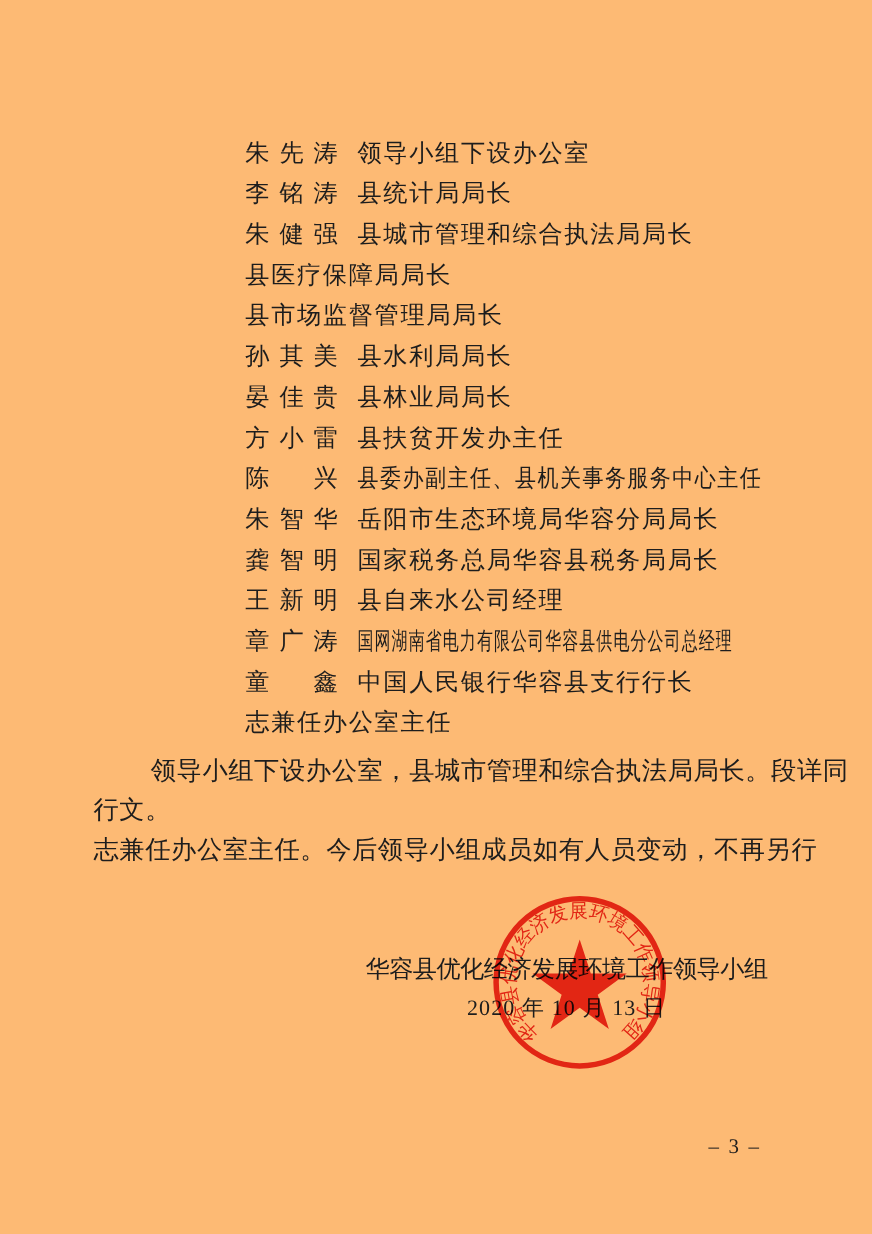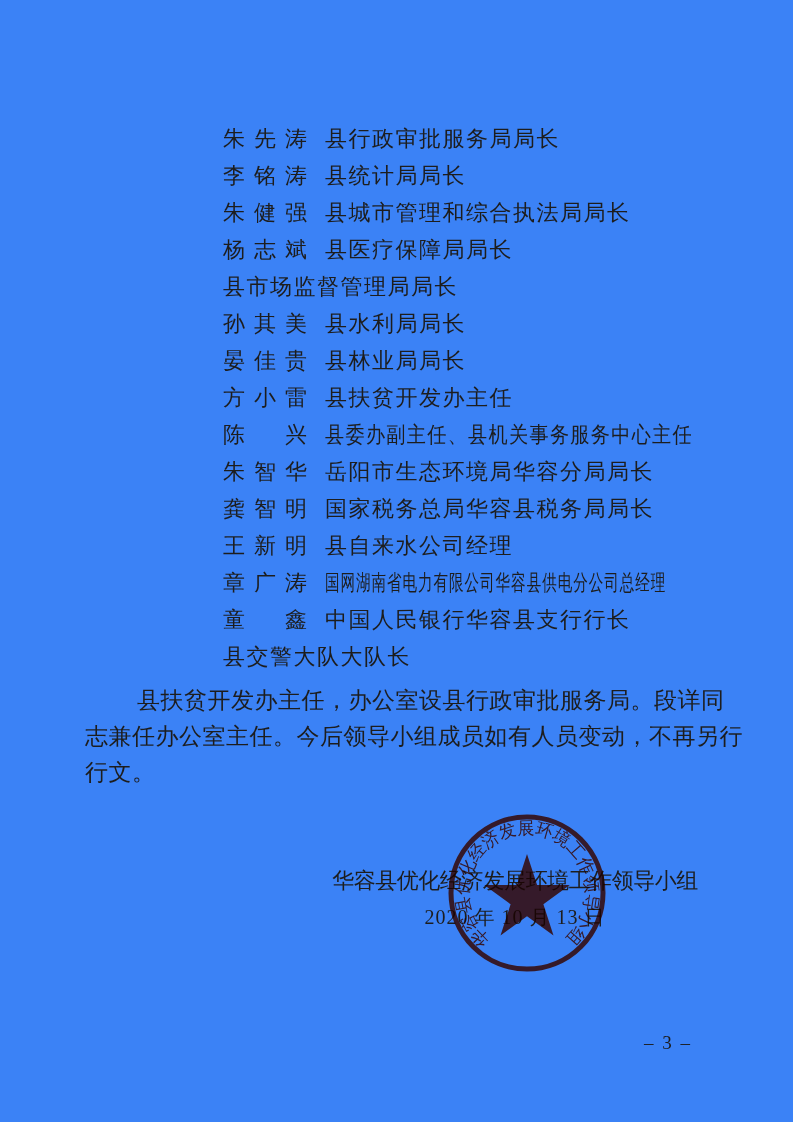--- a/index.html
+++ b/index.html
@@ -59,37 +59,36 @@
   }
   
   .page-number{
     position:absolute;left:644px;top:1032px;
     font-size:19px;letter-spacing:2px;white-space:nowrap;
   }
 </style>
 </head>
 <body>
 
-<div class="page" style="color: rgb(29, 29, 29); background: #3b82f6;">
+<div class="page" style="color: rgb(29, 29, 29); background: #fdba74;">
 
   <div class="member-list">
       <div class="member-row">
         <span class="member-name">朱先涛</span>
-        <span class="member-title">县行政审批服务局局长</span>
+        <span class="member-title">领导小组下设办公室</span>
       </div>
       <div class="member-row">
         <span class="member-name">李铭涛</span>
         <span class="member-title">县统计局局长</span>
       </div>
       <div class="member-row">
         <span class="member-name">朱健强</span>
         <span class="member-title">县城市管理和综合执法局局长</span>
       </div>
       <div class="member-row">
-        <span class="member-name">杨志斌</span>
         <span class="member-title">县医疗保障局局长</span>
       </div>
       <div class="member-row">
         <span class="member-title">县市场监督管理局局长</span>
       </div>
       <div class="member-row">
         <span class="member-name">孙其美</span>
         <span class="member-title">县水利局局长</span>
       </div>
       <div class="member-row">
@@ -118,28 +117,28 @@
       </div>
       <div class="member-row">
         <span class="member-name">章广涛</span>
         <span class="member-title" style="transform: scaleX(0.66);">国网湖南省电力有限公司华容县供电分公司总经理</span>
       </div>
       <div class="member-row">
         <span class="member-name">童　鑫</span>
         <span class="member-title">中国人民银行华容县支行行长</span>
       </div>
       <div class="member-row">
-        <span class="member-title">县交警大队大队长</span>
+        <span class="member-title">志兼任办公室主任</span>
       </div>
     </div>
 
   <div class="paragraph">
-      <div class="paragraph-line">县扶贫开发办主任，办公室设县行政审批服务局。段详同</div>
+      <div class="paragraph-line">领导小组下设办公室，县城市管理和综合执法局局长。段详同</div>
+      <div class="paragraph-line">行文。</div>
       <div class="paragraph-line">志兼任办公室主任。今后领导小组成员如有人员变动，不再另行</div>
-      <div class="paragraph-line">行文。</div>
     </div>
 
   <div class="signature">
     <div class="sig-org">华容县优化经济发展环境工作领导小组</div>
     <div class="sig-date">2020 年 10 月 13 日</div>
   </div>
 
   <svg class="seal" viewBox="0 0 160 160" xmlns="http://www.w3.org/2000/svg">
     <defs>
       <path id="sealArc" d="M 43.7 126.5 A 59 59 0 1 1 116.3 126.5" fill="none"></path>

